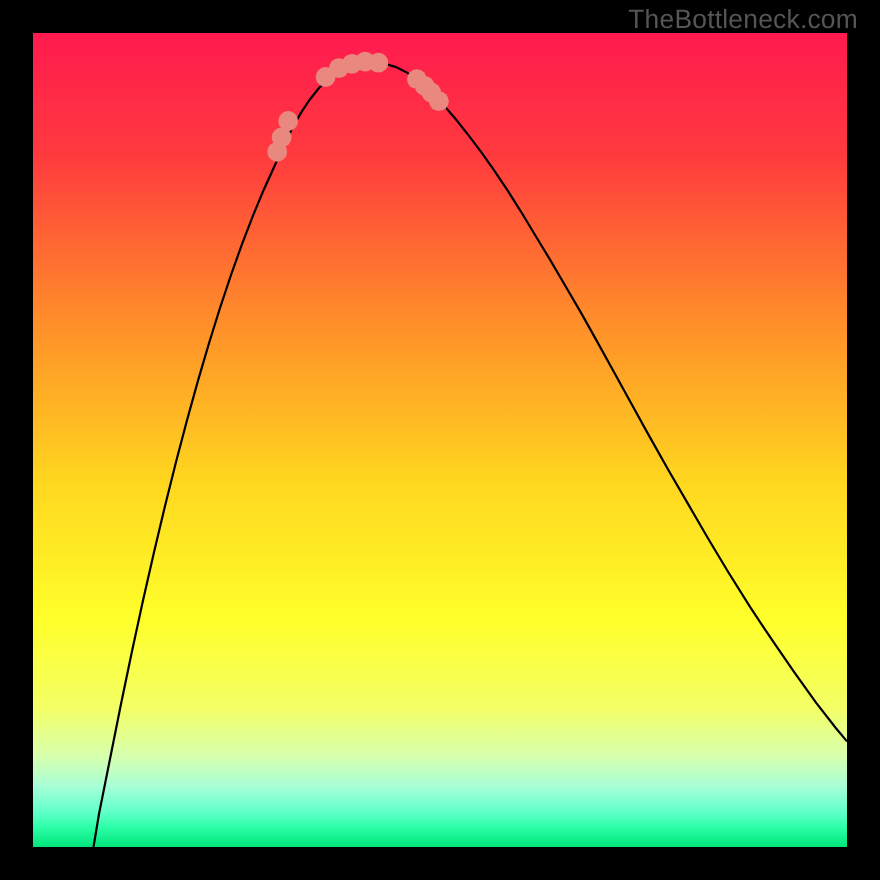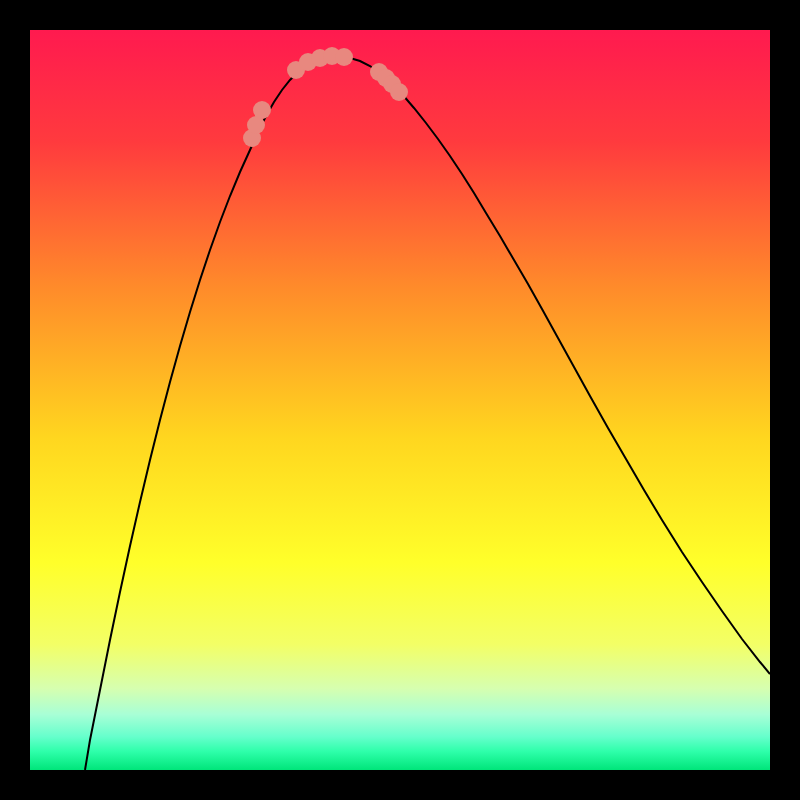--- a/index.html
+++ b/index.html
@@ -49,20 +49,21 @@
     position: absolute;
     left: 0; top: 0;
     width: 740px; height: 740px;
     z-index: 4;
   }
 </style>
 </head>
 <body>
 
 <div class="frame">
+  <div class="watermark">TheBottleneck.com</div>
   <div class="plot-area">
     <svg class="gradient" width="740" height="740" viewBox="0 0 740 740" preserveAspectRatio="none">
       <defs>
         <linearGradient id="bg-grad" x1="0" y1="0" x2="0" y2="1">
             <stop offset="0%" stop-color="#ff1a4f"></stop>
             <stop offset="15%" stop-color="#ff3a3e"></stop>
             <stop offset="35%" stop-color="#ff8c2a"></stop>
             <stop offset="55.00000000000001%" stop-color="#ffd61f"></stop>
             <stop offset="72%" stop-color="#ffff2a"></stop>
             <stop offset="83%" stop-color="#f3ff66"></stop>

